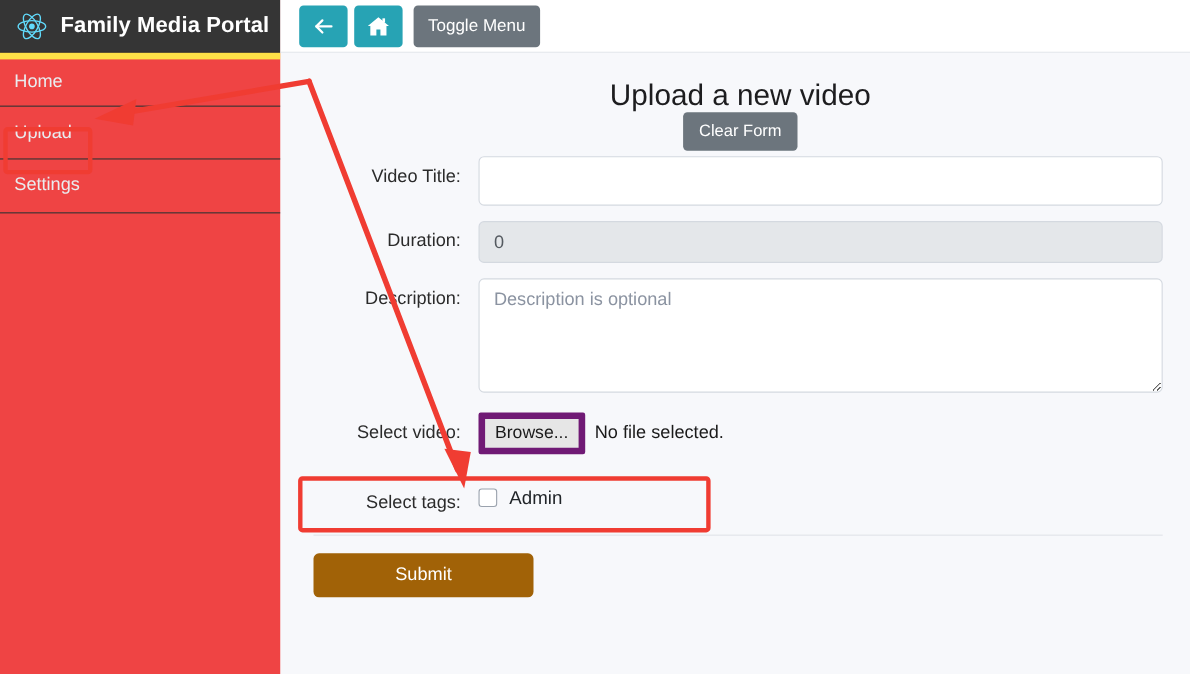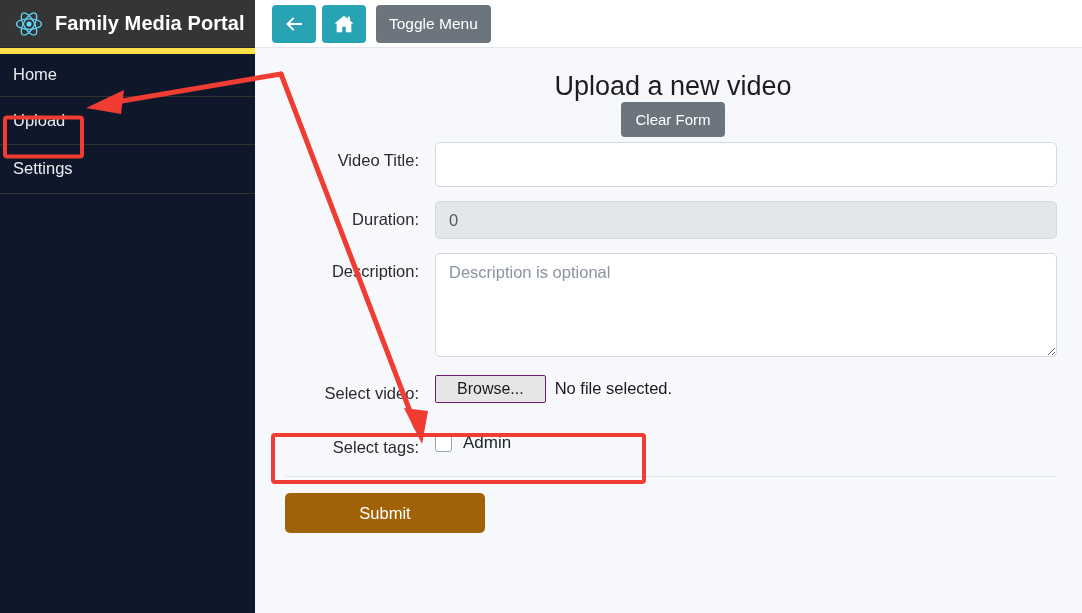--- a/index.html
+++ b/index.html
@@ -15,21 +15,21 @@
   #app {
     position: relative;
     width: 1082px; height: 613px;
     display: flex;
   }
 
   
   #sidebar {
     width: 255px;
     height: 613px;
-    background: #0f172a;
+    background: #ef4444;
     flex: 0 0 255px;
     position: relative;
   }
   .brand {
     height: 48px;
     background: #343a3a;
     background: #353535;
     display: flex;
     align-items: center;
     padding-left: 14px;
@@ -197,26 +197,26 @@
     display: block;
   }
   ::placeholder { color: #8b93a1; opacity: 1; }
 
   
   .file-row { margin-bottom: 12px; margin-top: 18px; }
   .file-ctrl { display: flex; align-items: center; }
   .browse-btn {
     background: linear-gradient(#f2f2f2, #e4e4e4);
     background: #e6e6e6;
-    border: 1px solid #701a75;
+    border: 6px solid #701a75;
     border-radius: 2px;
     font-size: 16px;
     font-family: "Liberation Sans", sans-serif;
     color: #1a1a1a;
-    padding: 3px 21px;
+    padding: 3px 9px;
     cursor: pointer;
     line-height: 1.2;
   }
   .file-status {
     font-size: 16.5px;
     color: #1a1a1a;
     margin-left: 9px;
   }
 
   

